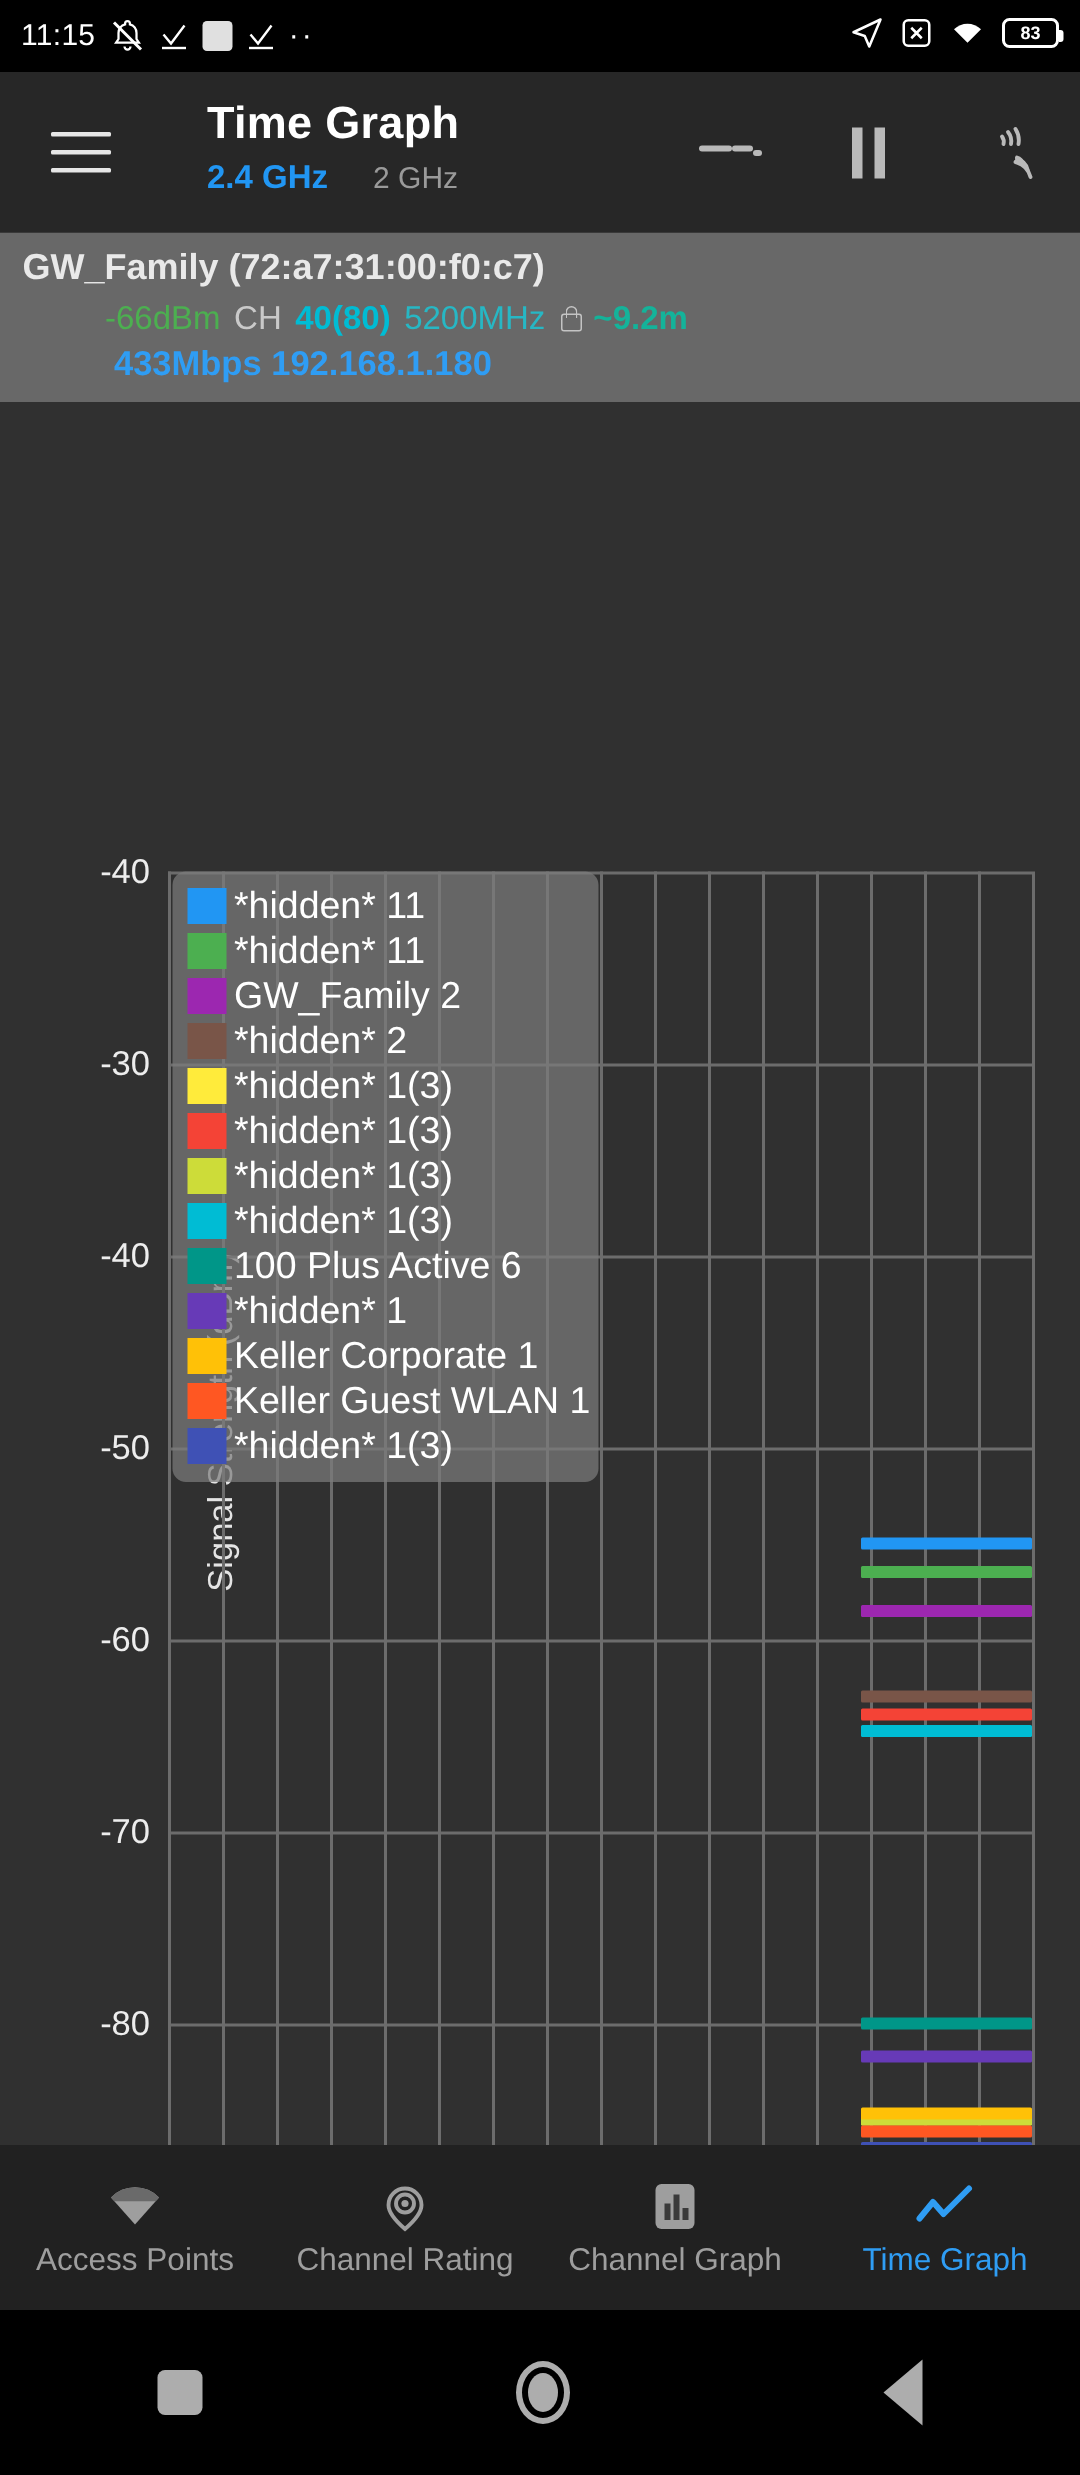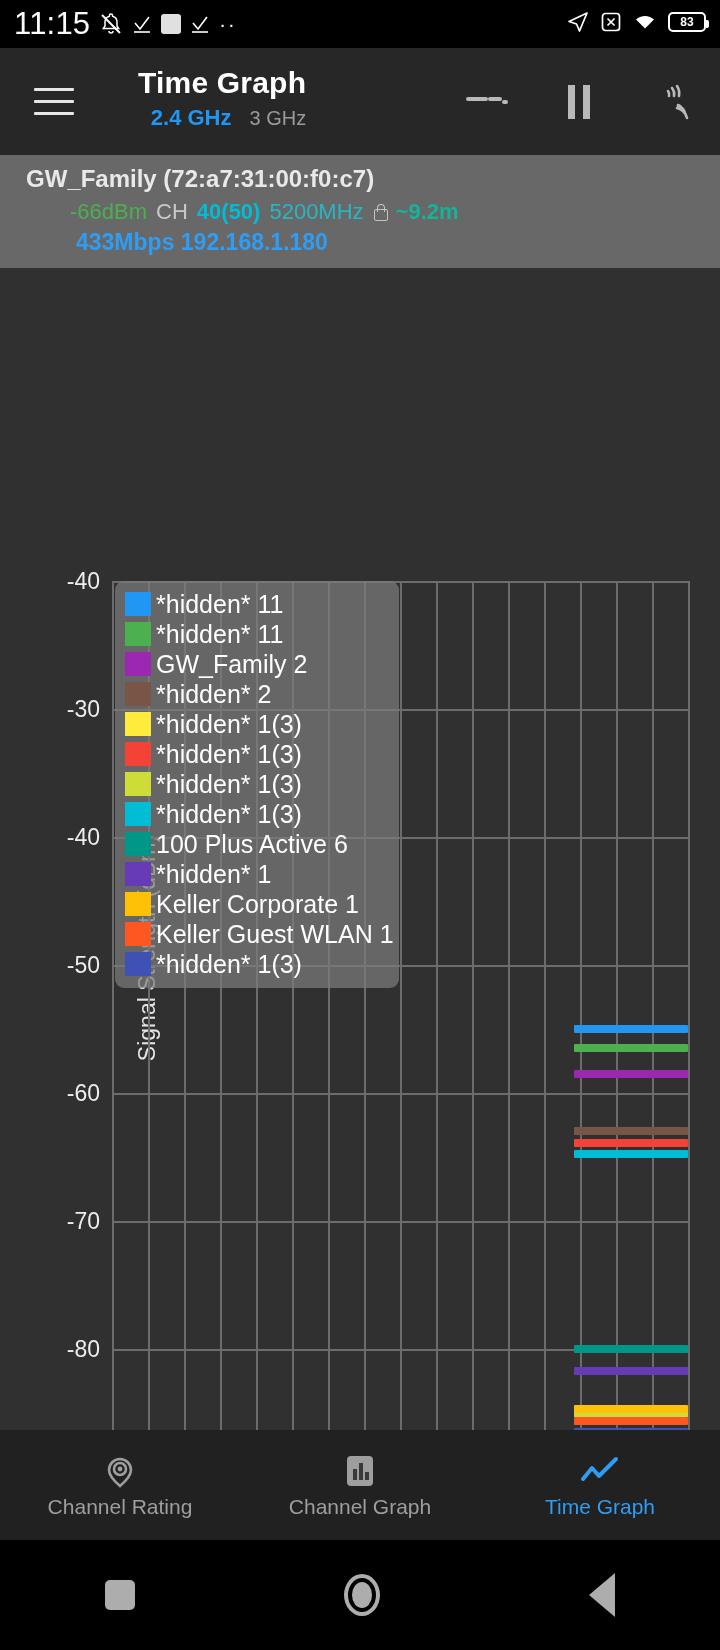--- a/index.html
+++ b/index.html
@@ -11,57 +11,57 @@
     overflow:hidden;
     position:relative;
   }
 
   
   .statusbar {
     height:48px; background:#000; display:flex; align-items:center;
     padding:0 14px; position:relative;
   }
   .sb-left { display:flex; align-items:center; gap:9px; }
-  .sb-time { font-size:31px; font-weight:500; color:#fff; letter-spacing:.2px; }
+  .sb-time { font-size:20px; font-weight:500; color:#fff; letter-spacing:.2px; }
   .sb-right { position:absolute; right:14px; top:0; height:44px;
               display:flex; align-items:center; gap:11px; }
   .sb-ico { display:block; }
   .battery {
     display:flex; align-items:center; justify-content:center;
     width:38px; height:20px; border:2px solid #fff; border-radius:5px;
     font-size:12px; font-weight:700; color:#fff; position:relative;
   }
   .battery:after { content:""; position:absolute; right:-5px; top:6px;
                    width:3px; height:8px; background:#fff; border-radius:0 2px 2px 0; }
 
   
   .appbar { height:107px; background:#272727; position:relative; }
   .hamburger { position:absolute; left:34px; top:40px; width:40px; cursor:pointer; }
   .hamburger span { display:block; height:3px; background:#e6e6e6; margin-bottom:9px; border-radius:1px; }
   .hamburger span:last-child { margin-bottom:0; }
   .title-block { position:absolute; left:138px; top:18px; }
   .app-title { font-size:30px; font-weight:700; color:#fff; letter-spacing:.2px; }
-  .bands { margin-top:5px; display:flex; align-items:baseline; gap:18px;justify-content:flex-end; }
+  .bands { margin-top:5px; display:flex; align-items:baseline; gap:30px; }
   .band { font-size:22px; }
   .band.active { color:#2196f3; font-weight:700; }
   .band.inactive { color:#9a9a9a; font-weight:400; font-size:20px; }
   .appbar-actions { position:absolute; right:18px; top:0; height:107px;
                     display:flex; align-items:center; gap:50px; padding-right:10px; }
   .act { cursor:pointer; display:flex; align-items:center; justify-content:center;
          width:42px; height:42px; }
   .filter-ico i { display:block; background:#b9b9b9; height:4px; border-radius:2px; margin:0 auto 5px; }
   .filter-ico i:nth-child(1){ width:34px; }
   .filter-ico i:nth-child(2){ width:22px; }
   .filter-ico i:nth-child(3){ width:10px; margin-bottom:0; }
   .pause-ico { display:flex; gap:8px; }
   .pause-ico b { display:block; width:7px; height:34px; background:#b9b9b9; }
 
   
   .conn { background:#686868; padding:10px 0 12px 0; }
-  .conn-line1 { font-size:24px; font-weight:700; color:#e9e9e9; padding-left:26px; }
+  .conn-line1 { font-size:24px; font-weight:700; color:#e9e9e9; padding-left:15px; }
   .conn-line2 { font-size:22px; padding-left:70px; margin-top:6px;
                 display:flex; align-items:center; gap:9px; flex-wrap:wrap; }
   .conn-line3 { font-size:23px; font-weight:700; color:#2f9df4;
                 padding-left:76px; margin-top:4px; }
   .c-green { color:#4caf50; }
   .c-grey  { color:#c9c9c9; }
   .c-cyan-b{ color:#00bcd4; font-weight:700; }
   .c-cyan  { color:#27b7c4; }
   .c-teal  { color:#14b39a; font-weight:700; }
   .lock { width:14px; height:18px; position:relative; display:inline-block; }
@@ -160,21 +160,21 @@
 <div class="appbar">
   <div class="hamburger">
     <span></span>
       <span></span>
       <span></span>
   </div>
   <div class="title-block">
     <div class="app-title">Time Graph</div>
     <div class="bands">
       <span class="band active">2.4 GHz</span>
-      <span class="band inactive">3 GHz</span>
+      <span class="band inactive">2 GHz</span>
     </div>
   </div>
   <div class="appbar-actions">
     <div class="act filter-ico">
       <i></i>
         <i></i>
         <i></i>
     </div>
     <div class="act">
       <span class="pause-ico">
@@ -193,21 +193,21 @@
       </svg>
     </div>
   </div>
 </div>
 
 <div class="conn">
   <div class="conn-line1">GW_Family (72:a7:31:00:f0:c7)</div>
   <div class="conn-line2">
     <span class="c-green">-66dBm</span>
     <span class="c-grey">CH</span>
-    <span class="c-cyan-b">40(50)</span>
+    <span class="c-cyan-b">40(80)</span>
     <span class="c-cyan">5200MHz</span>
     <span class="lock"></span>
     <span class="c-teal">~9.2m</span>
   </div>
   <div class="conn-line3">
     <span>433Mbps</span>
     <span>192.168.1.180</span>
   </div>
 </div>
 
@@ -317,20 +317,29 @@
       <div class="legend-row">
         <span class="swatch" style="background: rgb(63, 81, 181);"></span>
         <span class="legend-text">*hidden* 1(3)</span>
       </div>
     </div>
 </div>
 
 <div class="bottomnav" id="bottomnav">
     <div class="navitem">
       <div class="navicon">
+        <svg width="38" height="34" viewBox="0 0 38 34">
+          <path d="M19 29L3 11a22 22 0 0 1 32 0z" fill="#9e9e9e"></path>
+          <path d="M19 29L3 11a22 22 0 0 1 32 0z" fill="#6a6a6a" clip-path="inset(0 0 62% 0)"></path>
+        </svg>
+      </div>
+      <div class="navlabel">Access Points</div>
+    </div>
+    <div class="navitem">
+      <div class="navicon">
         <svg width="38" height="38" viewBox="0 0 38 38">
           <path d="M19 34c-7-6-11-11-11-16a11 11 0 0 1 22 0c0 5-4 10-11 16z" fill="none" stroke="#9e9e9e" stroke-width="2.6"></path>
           <circle cx="19" cy="17" r="6" fill="none" stroke="#9e9e9e" stroke-width="2.6"></circle>
           <circle cx="19" cy="17" r="2.4" fill="#9e9e9e"></circle>
         </svg>
       </div>
       <div class="navlabel">Channel Rating</div>
     </div>
     <div class="navitem">
       <div class="navicon">

